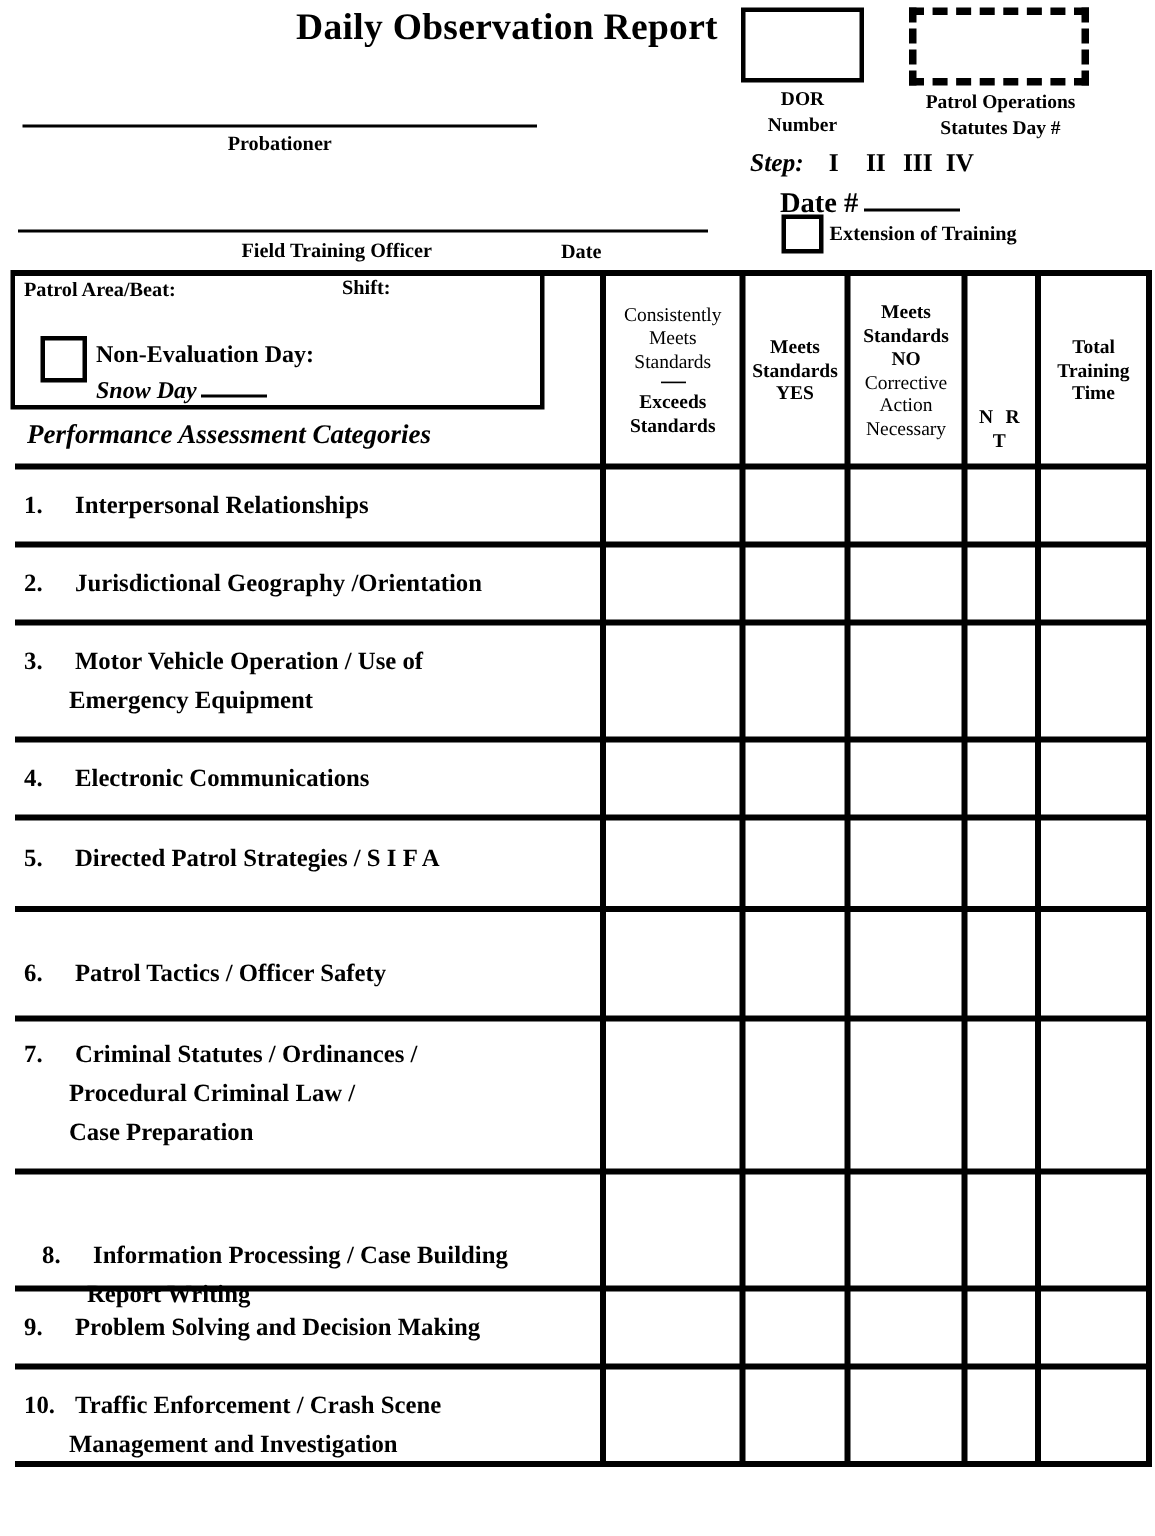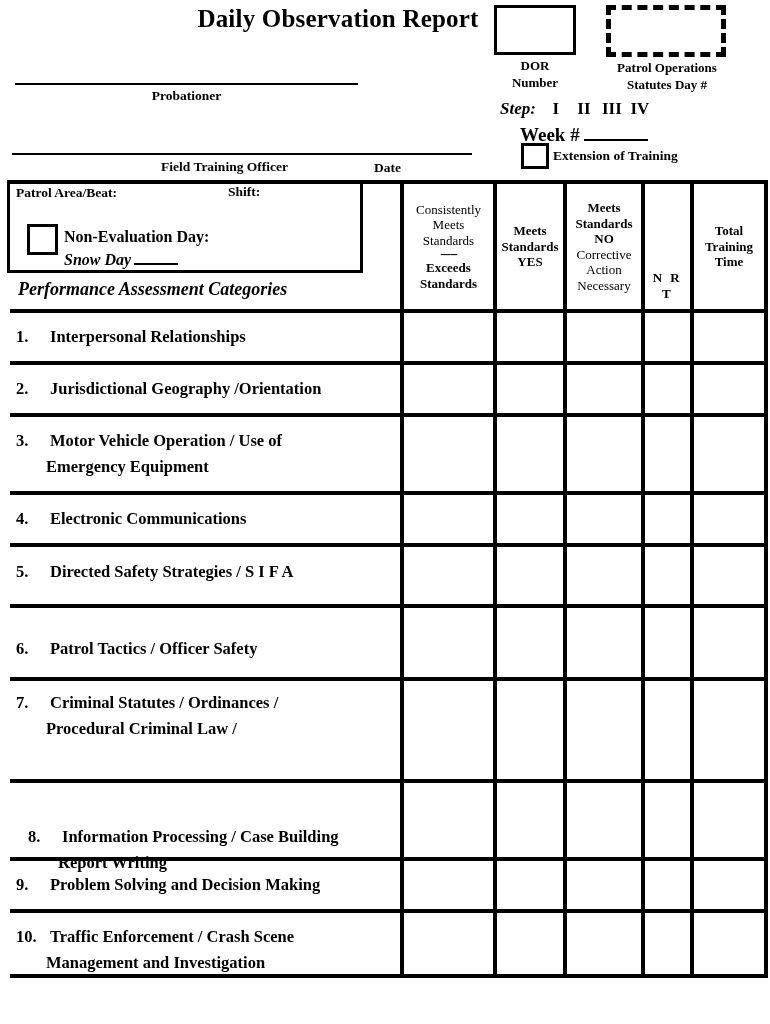--- a/index.html
+++ b/index.html
@@ -273,21 +273,21 @@
 <div class="abs" id="pow-caption">
   <div>Patrol Operations</div>
   <div>Statutes Day #</div>
 </div>
 
 <div class="abs" id="step-line">
   <span class="step-label">Step:</span><span class="roman">I</span><span class="roman">II</span><span class="roman">III</span><span class="roman">IV</span>
 </div>
 
 <div class="abs" id="week-line">
-  <span>Week #</span><span id="week-blank"></span>
+  <span>Date #</span><span id="week-blank"></span>
 </div>
 
 <div class="abs" id="ext-checkbox"></div>
 <div class="abs" id="ext-label">Extension of Training</div>
 
 <div class="abs" id="probationer-rule"></div>
 <div class="abs" id="probationer-label">Probationer</div>
 
 <div class="abs" id="fto-rule"></div>
 <div class="abs" id="fto-label">Field Training Officer</div>
@@ -371,30 +371,31 @@
   <div class="catcell" style="top:248px;">
     <span class="txt-first"><span class="num">3.</span><span>Motor Vehicle Operation / Use of</span></span>
     <span class="txt-cont">Emergency Equipment</span>
   </div>
 
   <div class="catcell" style="top:326px;">
     <span class="txt-first"><span class="num">4.</span><span>Electronic Communications</span></span>
   </div>
 
   <div class="catcell" style="top:379px;">
-    <span class="txt-first"><span class="num">5.</span><span>Directed Safety Strategies / S I F A</span></span>
+    <span class="txt-first"><span class="num">5.</span><span>Directed Patrol Strategies / S I F A</span></span>
   </div>
 
   <div class="catcell" style="top:456px;">
     <span class="txt-first"><span class="num">6.</span><span>Patrol Tactics / Officer Safety</span></span>
   </div>
 
   <div class="catcell" style="top:510px;">
     <span class="txt-first"><span class="num">7.</span><span>Criminal Statutes / Ordinances /</span></span>
     <span class="txt-cont">Procedural Criminal Law /</span>
+    <span class="txt-cont">Case Preparation</span>
   </div>
 
   <div class="catcell" style="top:644px;margin-left:12px;">
     <span class="txt-first"><span class="num">8.</span><span>Information Processing / Case Building</span></span>
     <span class="txt-cont">Report Writing</span>
   </div>
 
   <div class="catcell" style="top:692px;">
     <span class="txt-first"><span class="num">9.</span><span>Problem Solving and Decision Making</span></span>
   </div>

